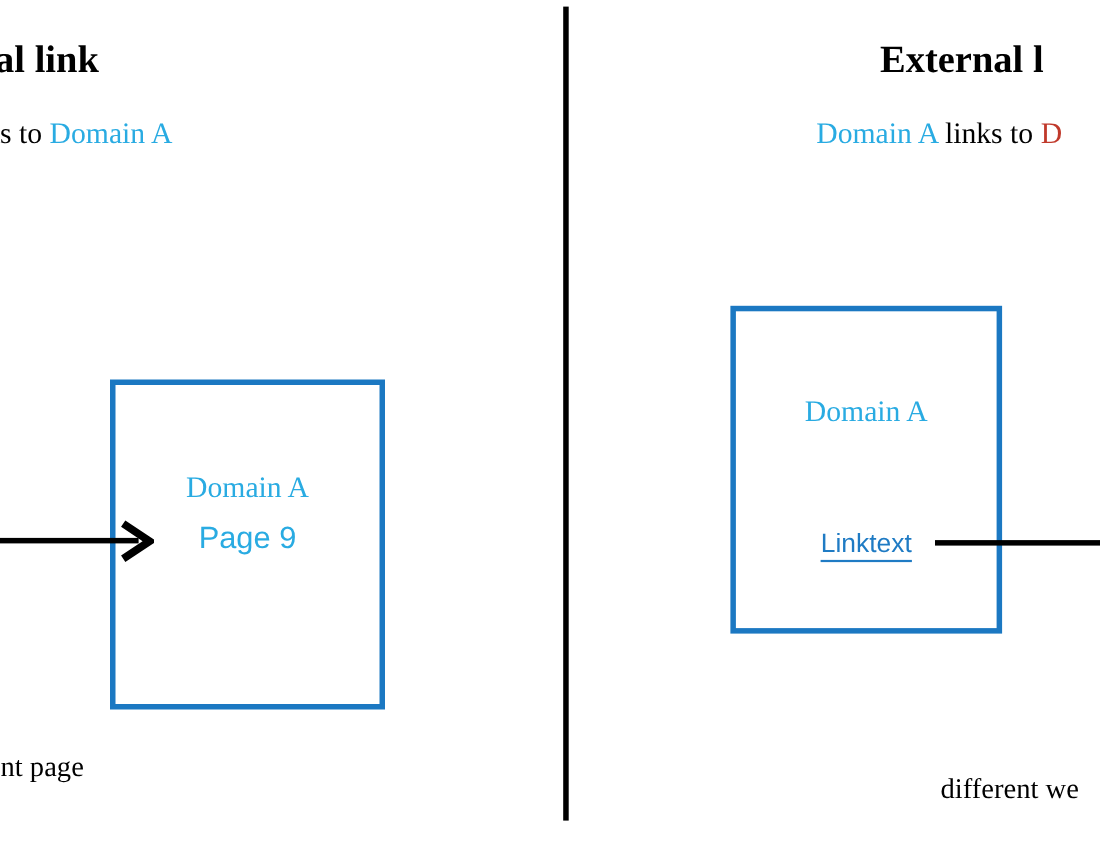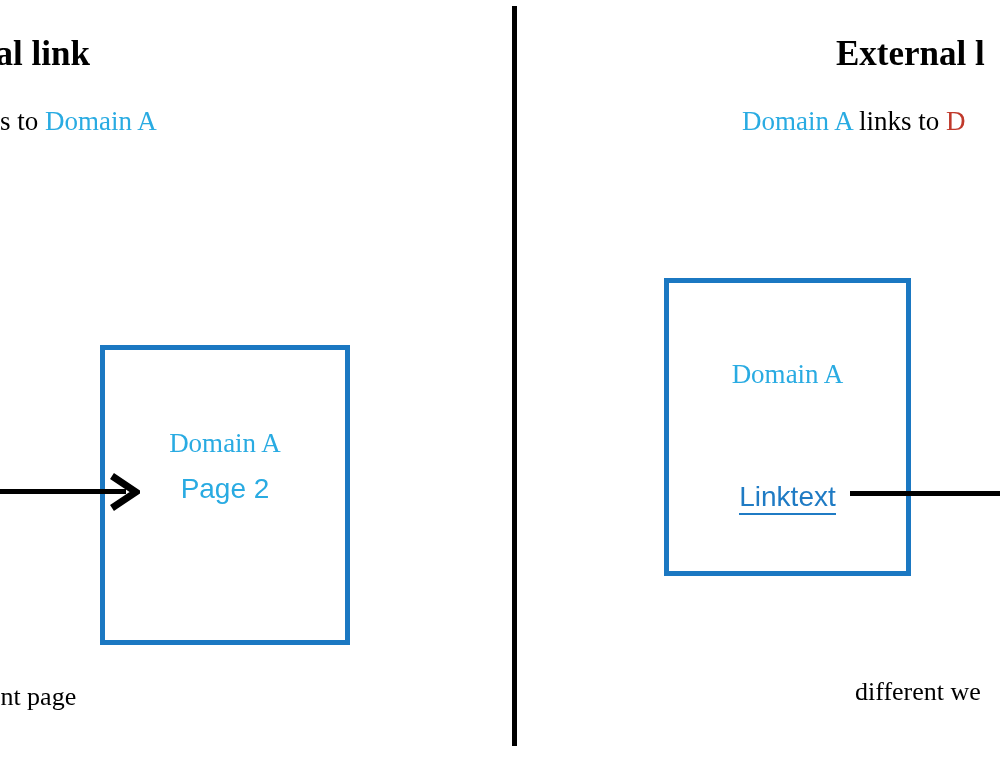--- a/index.html
+++ b/index.html
@@ -57,23 +57,23 @@
     font-size: 26px;
     color: #000000;
     white-space: nowrap;
     line-height: 1;
   }
 
   .title-left    { left: -55px; top: 36px; }
   .subtitle-left { left: -42px; top: 108px; }
   .caption-left  { left: -40px; top: 684px; }
 
-  .title-right    { left: 836px; top: 36px; }
+  .title-right    { left: 800px; top: 36px; }
   .subtitle-right { left: 742px; top: 108px; }
-  .caption-right  { left: 855px; top: 679px; }
+  .caption-right  { left: 855px; top: 704px; }
 
   .t-cyan { color: #29ABE2; }
   .t-black { color: #000000; }
   .t-red  { color: #C0392B; }
 
   
   .page-box {
     position: absolute;
     box-sizing: border-box;
     border: 5px solid #1B78C2;
@@ -100,21 +100,21 @@
     font-size: 28px;
     color: #29ABE2;
     line-height: 1;
     white-space: nowrap;
   }
   .box-link {
     position: absolute;
     width: 100%;
     text-align: center;
     font-family: "Liberation Sans", sans-serif;
-    font-size: 28px;
+    font-size: 24px;
     color: #1F7BC4;
     line-height: 1;
     white-space: nowrap;
   }
   .box-link span {
     border-bottom: 2px solid #1F7BC4;
     padding-bottom: 1px;
   }
 
   .lbl-left-domain { top: 80px; }
@@ -143,21 +143,21 @@
 <body>
 
 <div id="canvas">
 
   <div class="panel-title title-left">ernal link</div>
 
   <div class="panel-subtitle subtitle-left"><span class="t-black">links to </span><span class="t-cyan">Domain A</span></div>
 
   <div class="page-box box-left">
     <div class="box-label-serif lbl-left-domain">Domain A</div>
-    <div class="box-label-sans lbl-left-page">Page 2</div>
+    <div class="box-label-sans lbl-left-page">Page 9</div>
   </div>
 
   <div class="arrow-line line-left"></div>
   <div class="arrowhead-left">
     <svg width="32" height="40" viewBox="0 0 32 40">
       <polyline points="4,4 28,20 4,36" fill="none" stroke="#000000" stroke-width="7" stroke-linecap="butt" stroke-linejoin="miter"></polyline>
     </svg>
   </div>
 
   <div class="panel-caption caption-left">ferent page</div>

